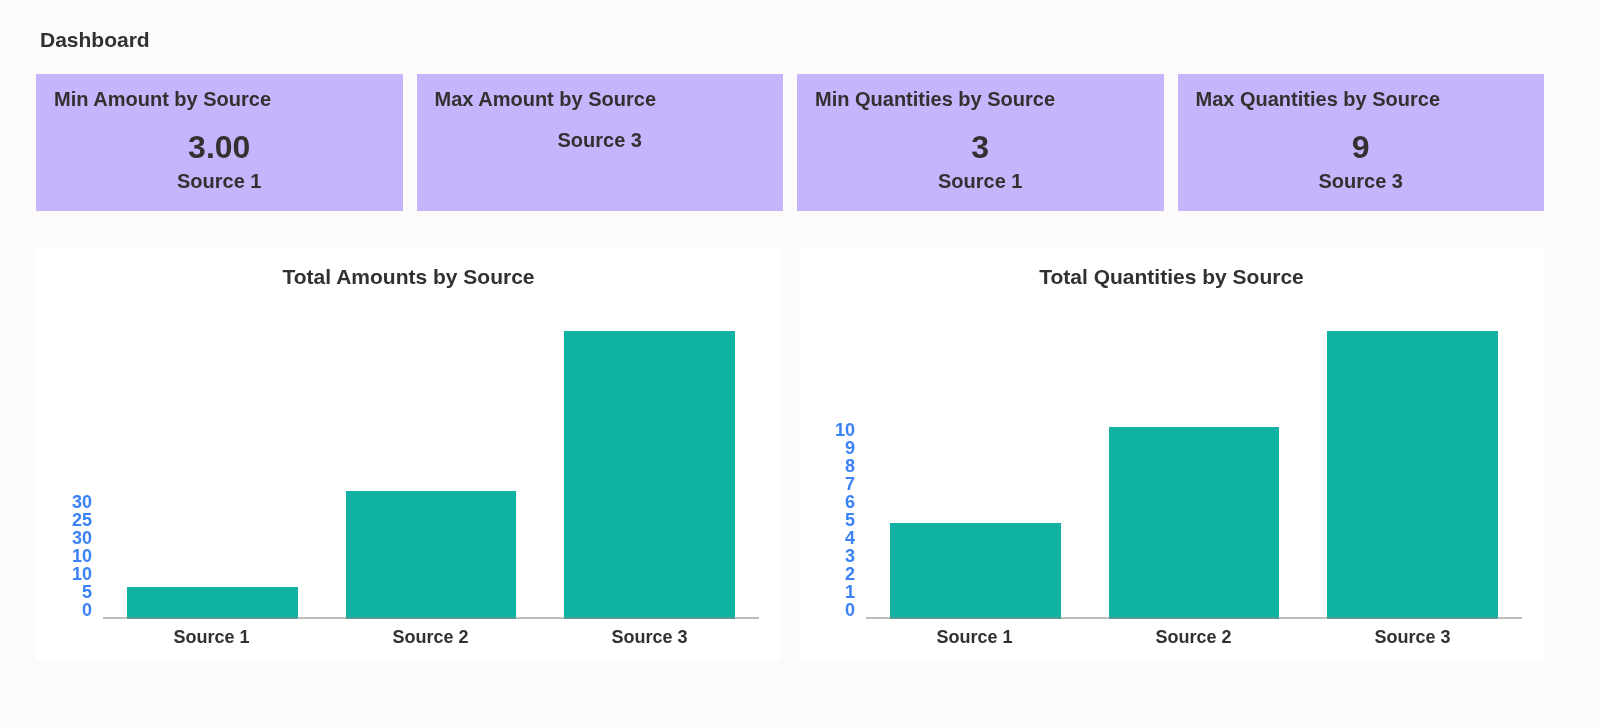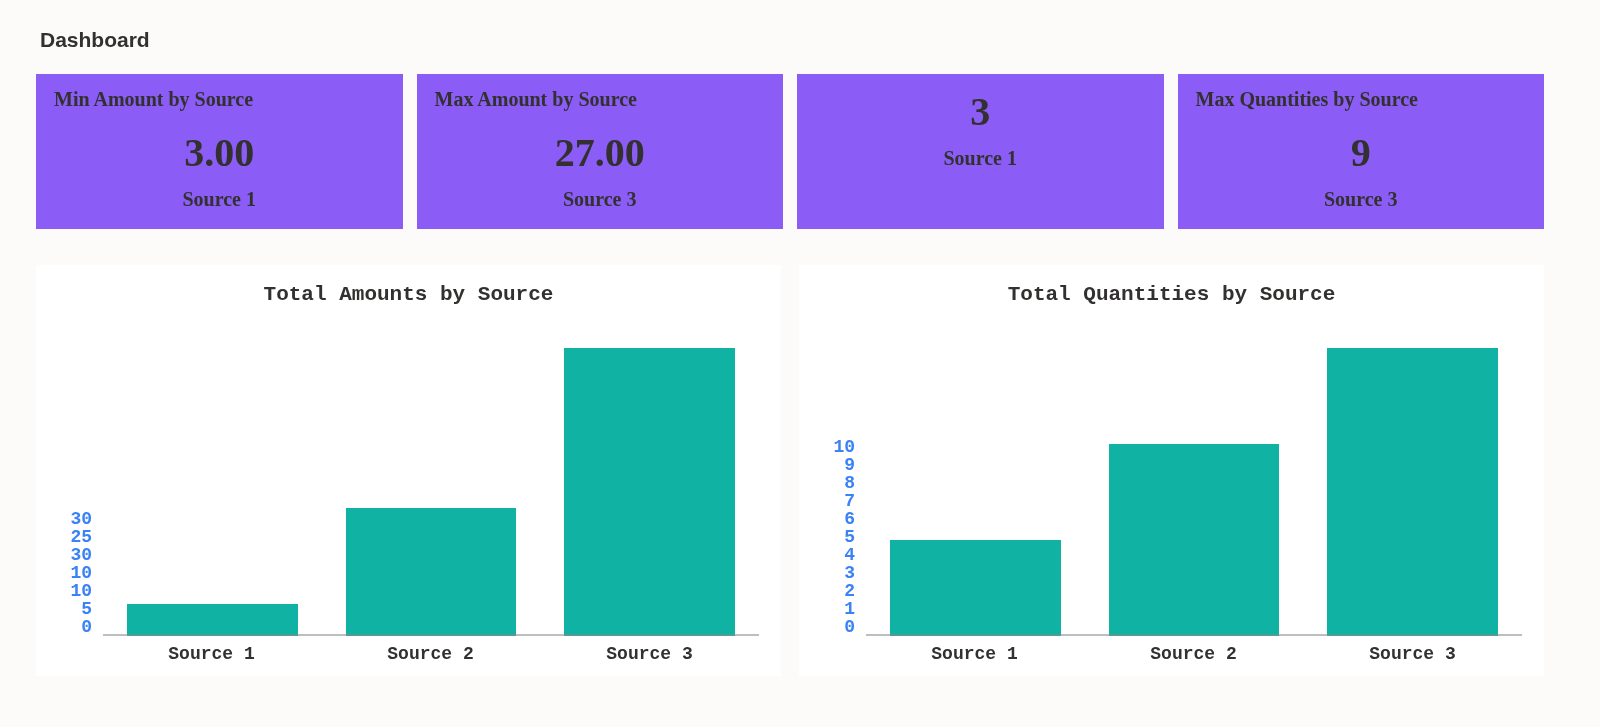--- a/index.html
+++ b/index.html
@@ -21,49 +21,47 @@
     margin-bottom: 22px;
     margin-left: 4px;
   }
   .cards-row {
     display: flex;
     gap: 14px;
     margin-bottom: 36px;
   }
   .card {
     flex: 1 1 0;
-    background: #8b5cf6;
+    background: #c4b5fd;
     padding: 14px 18px 18px 18px;
     min-width: 0;
-    font-family: Liberation Serif, serif;
   }
   .card-title {
     font-size: 20px;
     font-weight: 700;
     color: #323130;
     margin-bottom: 18px;
     white-space: nowrap;
   }
   .card-value {
-    font-size: 40px;
+    font-size: 32px;
     font-weight: 800;
     text-align: center;
     color: #323130;
-    margin-bottom: 12px;
+    margin-bottom: 4px;
   }
   .card-sub {
     font-size: 20px;
     font-weight: 700;
     text-align: center;
     color: #323130;
   }
   .charts-row {
     display: flex;
     gap: 18px;
-    font-family: Liberation Mono, monospace;
   }
   .chart-card {
     flex: 1 1 0;
     background: #ffffff;
     padding: 18px 22px 12px 22px;
   }
   .chart-title {
     font-size: 21px;
     font-weight: 700;
     text-align: center;
@@ -133,24 +131,24 @@
   <div class="page-title">Dashboard</div>
 
   <div class="cards-row">
     <div class="card">
       <div class="card-title">Min Amount by Source</div>
       <div class="card-value">3.00</div>
       <div class="card-sub">Source 1</div>
     </div>
     <div class="card">
       <div class="card-title">Max Amount by Source</div>
-      <div class="card-value">27.00</div>
       <div class="card-sub">Source 3</div>
     </div>
     <div class="card">
+      <div class="card-title">Min Quantities by Source</div>
       <div class="card-value">3</div>
       <div class="card-sub">Source 1</div>
     </div>
     <div class="card">
       <div class="card-title">Max Quantities by Source</div>
       <div class="card-value">9</div>
       <div class="card-sub">Source 3</div>
     </div>
   </div>
 

